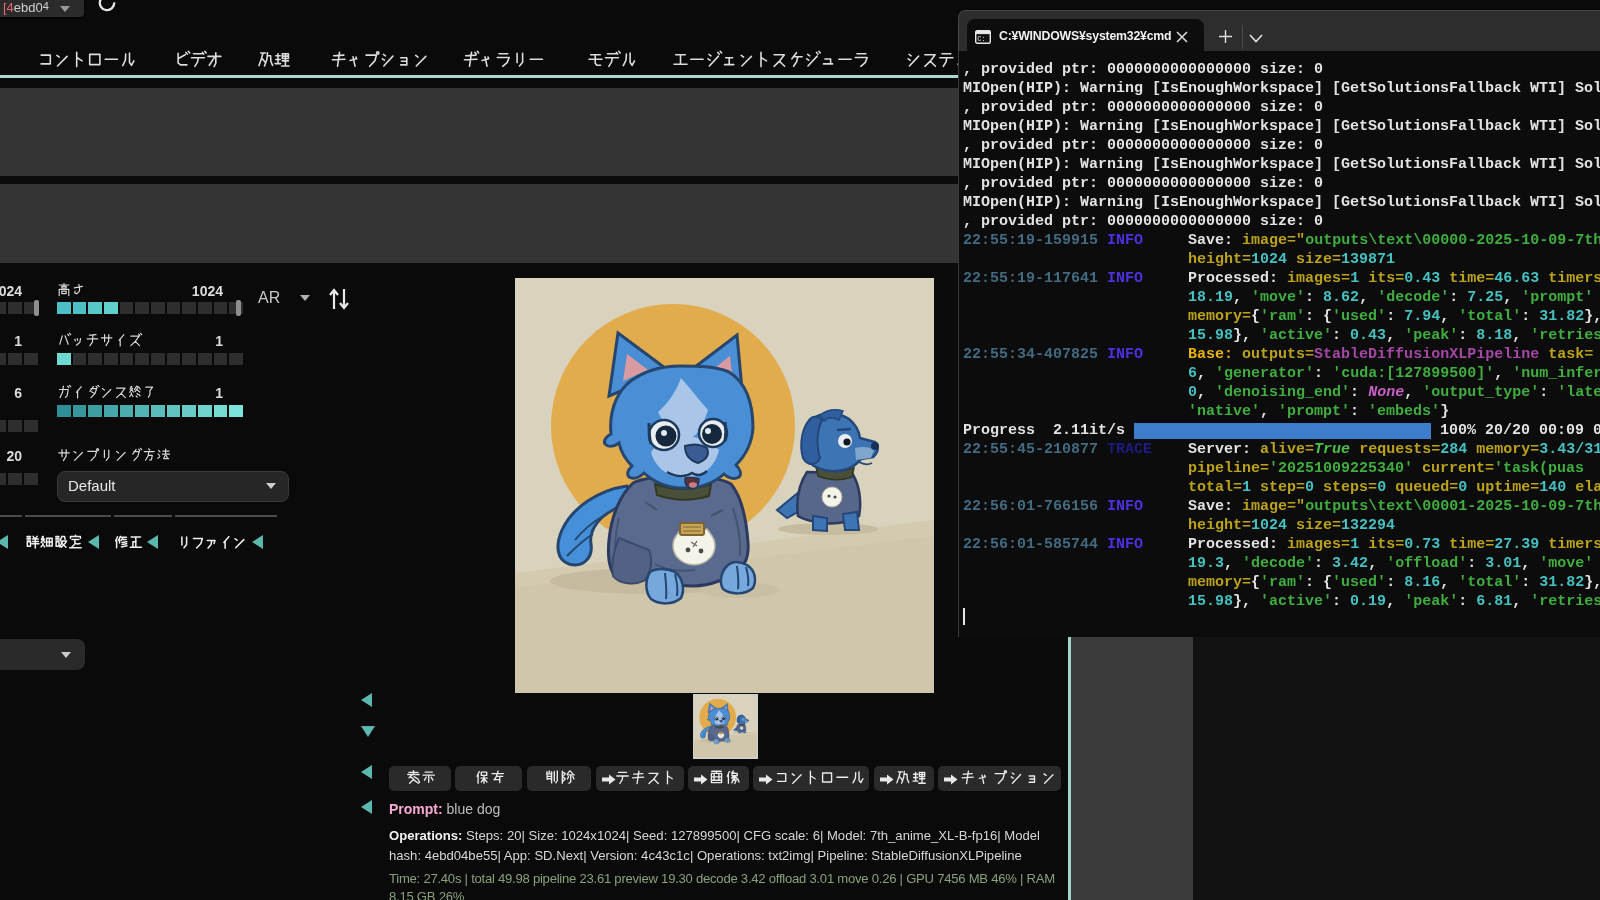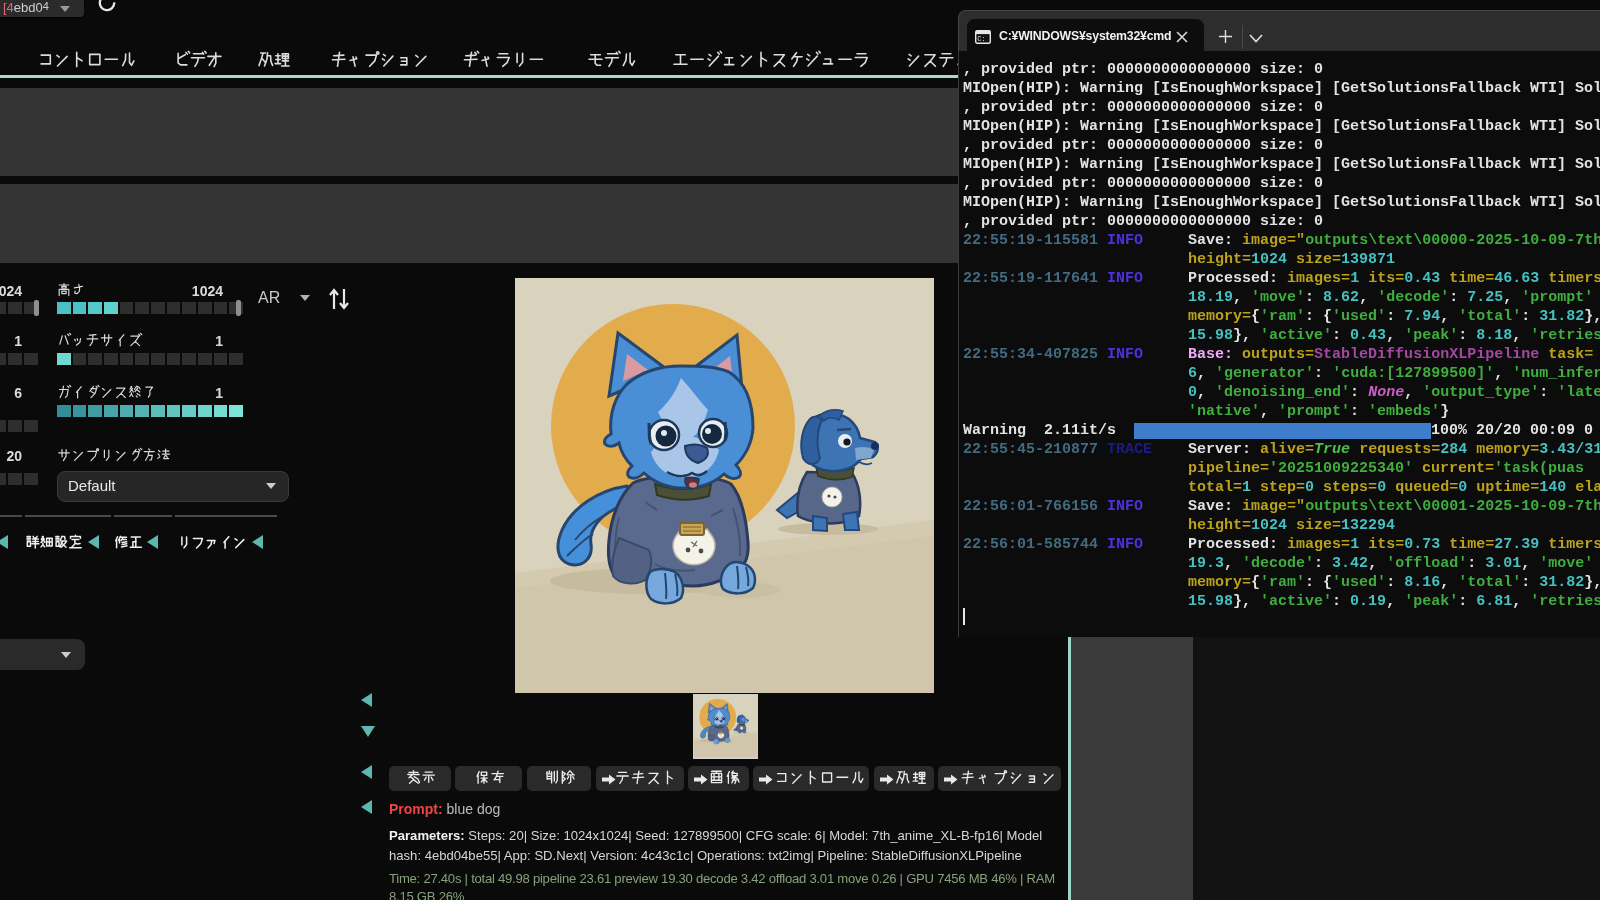--- a/index.html
+++ b/index.html
@@ -400,22 +400,22 @@
   </svg>
 <svg style="position:absolute;left:960px;top:770px;overflow:visible" width="101" height="15" viewBox="0 0 101 15">
     <path d="M3.3,4.2 L12.3,3.6 M2.1,7.8 L13.2,7.2 M8.4,1.2 L6.6,13.5" fill="none" stroke="#ececec" stroke-width="1.35" stroke-linecap="round" stroke-linejoin="round"></path>
     <path d="M19.4,8.4 L25.3,6.8 L24.6,5.3 M22.0,5.1 L23.7,13.3" fill="none" stroke="#ececec" stroke-width="1.35" stroke-linecap="round" stroke-linejoin="round"></path>
     <path d="M35.1,3.6 L44.4,3.6 L42.9,8.7 L38.4,13.5" fill="none" stroke="#ececec" stroke-width="1.35" stroke-linecap="round" stroke-linejoin="round"></path>
     <circle cx="45.4" cy="1.8" r="1.1" fill="none" stroke="#ececec" stroke-width="1.35"></circle>
     <path d="M52.2,3.0 L54.0,4.2 M51.3,6.9 L53.1,8.1 M52.5,13.2 L60.6,4.5" fill="none" stroke="#ececec" stroke-width="1.35" stroke-linecap="round" stroke-linejoin="round"></path>
     <path d="M69.1,6.0 L74.5,6.0 L74.5,12.2 L69.1,12.2 M69.8,9.0 L74.5,9.0" fill="none" stroke="#ececec" stroke-width="1.35" stroke-linecap="round" stroke-linejoin="round"></path>
     <path d="M84.0,3.9 L86.1,5.4 M84.6,13.2 L93.0,4.8" fill="none" stroke="#ececec" stroke-width="1.35" stroke-linecap="round" stroke-linejoin="round"></path>
   </svg>
-<div class="a" style="left:389px;top:801px;font-size:14px;color:#bdbdbd"><b style="color:#ef4444">Prompt:</b> blue dog</div>
-<div class="a" style="left:389px;top:826px;white-space:nowrap;font-size:13.1px;line-height:19.5px;color:#d6d6d6"><b style="color:#f2f2f2">Parameters:</b> Steps: 20| Size: 1024x1024| Seed: 127899500| CFG scale: 6| Model: 7th_anime_XL-B-fp16| Model<br>hash: 4ebd04be55| App: SD.Next| Version: 4c43c1c| Operations: txt2img| Pipeline: StableDiffusionXLPipeline</div>
+<div class="a" style="left:389px;top:801px;font-size:14px;color:#bdbdbd"><b style="color:#f9a8d4">Prompt:</b> blue dog</div>
+<div class="a" style="left:389px;top:826px;white-space:nowrap;font-size:13.1px;line-height:19.5px;color:#d6d6d6"><b style="color:#f2f2f2">Operations:</b> Steps: 20| Size: 1024x1024| Seed: 127899500| CFG scale: 6| Model: 7th_anime_XL-B-fp16| Model<br>hash: 4ebd04be55| App: SD.Next| Version: 4c43c1c| Operations: txt2img| Pipeline: StableDiffusionXLPipeline</div>
 <div class="a" style="left:389px;top:870px;white-space:nowrap;font-size:13.1px;letter-spacing:-0.25px;line-height:18px;color:#87a17b">Time: 27.40s | total 49.98 pipeline 23.61 preview 19.30 decode 3.42 offload 3.01 move 0.26 | GPU 7456 MB 46% | RAM<br>8.15 GB 26%</div>
 <div class="a" style="left:1068px;top:78px;width:2.5px;height:822px;background:#9fd4c9"></div>
 <div class="a" style="left:1071px;top:637px;width:122px;height:263px;background:#3b3b3b"></div>
 <div class="a" style="left:1193px;top:637px;width:407px;height:263px;background:#121212"></div>
 <div class="a" style="left:958px;top:10px;width:642px;height:627px;z-index:10">
 <div class="a" style="left:0;top:0;width:642px;height:41px;background:#2d2d2d;border-radius:8px 0 0 0;border-left:1px solid #454545;border-top:1px solid #454545"></div>
 <div class="a" style="left:0;top:41px;width:642px;height:586px;background:#0c0c0c;border-left:1px solid #3a3a3a"></div>
 <div class="a" style="left:9px;top:9px;width:237px;height:32px;background:#0d0d0d;border-radius:8px 8px 0 0"></div>
 <svg class="a" style="left:17px;top:20px" width="16" height="14" viewBox="0 0 16 14">
 <rect x="0.7" y="0.7" width="14.6" height="12.6" rx="1.5" fill="#111" stroke="#e8e8e8" stroke-width="1.4"></rect>
@@ -435,31 +435,31 @@
     </svg>
 <pre style="position:absolute;left:5px;top:50px;font-family:'Liberation Mono',monospace;font-size:15px;line-height:19px;font-weight:bold"><span style="color:#e2e2e2;">, provided ptr: 0000000000000000 size: 0</span>
 <span style="color:#e2e2e2;">MIOpen(HIP): Warning [IsEnoughWorkspace] [GetSolutionsFallback WTI] Sol</span>
 <span style="color:#e2e2e2;">, provided ptr: 0000000000000000 size: 0</span>
 <span style="color:#e2e2e2;">MIOpen(HIP): Warning [IsEnoughWorkspace] [GetSolutionsFallback WTI] Sol</span>
 <span style="color:#e2e2e2;">, provided ptr: 0000000000000000 size: 0</span>
 <span style="color:#e2e2e2;">MIOpen(HIP): Warning [IsEnoughWorkspace] [GetSolutionsFallback WTI] Sol</span>
 <span style="color:#e2e2e2;">, provided ptr: 0000000000000000 size: 0</span>
 <span style="color:#e2e2e2;">MIOpen(HIP): Warning [IsEnoughWorkspace] [GetSolutionsFallback WTI] Sol</span>
 <span style="color:#e2e2e2;">, provided ptr: 0000000000000000 size: 0</span>
-<span style="color:#426a80;">22:55:19-115581</span> <span style="color:#4a32dd;">INFO</span>     <span style="color:#e2e2e2;">Save: </span><span style="color:#bba21a;">image=</span><span style="color:#bba21a;">"</span><span style="color:#3fae3f;">outputs\text\00000-2025-10-09-7th</span>
+<span style="color:#426a80;">22:55:19-159915</span> <span style="color:#4a32dd;">INFO</span>     <span style="color:#e2e2e2;">Save: </span><span style="color:#bba21a;">image=</span><span style="color:#bba21a;">"</span><span style="color:#3fae3f;">outputs\text\00000-2025-10-09-7th</span>
                          <span style="color:#bba21a;">height=</span><span style="color:#46c0c0;">1024 </span><span style="color:#bba21a;">size=</span><span style="color:#46c0c0;">139871</span>
 <span style="color:#426a80;">22:55:19-117641</span> <span style="color:#4a32dd;">INFO</span>     <span style="color:#e2e2e2;">Processed: </span><span style="color:#bba21a;">images=</span><span style="color:#46c0c0;">1 </span><span style="color:#bba21a;">its=</span><span style="color:#46c0c0;">0.43 </span><span style="color:#bba21a;">time=</span><span style="color:#46c0c0;">46.63 </span><span style="color:#bba21a;">timers</span>
                          <span style="color:#46c0c0;">18.19</span><span style="color:#e2e2e2;">, </span><span style="color:#3fae3f;">'move'</span><span style="color:#e2e2e2;">: </span><span style="color:#46c0c0;">8.62</span><span style="color:#e2e2e2;">, </span><span style="color:#3fae3f;">'decode'</span><span style="color:#e2e2e2;">: </span><span style="color:#46c0c0;">7.25</span><span style="color:#e2e2e2;">, </span><span style="color:#3fae3f;">'prompt'</span>
                          <span style="color:#bba21a;">memory=</span><span style="color:#e2e2e2;">{</span><span style="color:#3fae3f;">'ram'</span><span style="color:#e2e2e2;">: {</span><span style="color:#3fae3f;">'used'</span><span style="color:#e2e2e2;">: </span><span style="color:#46c0c0;">7.94</span><span style="color:#e2e2e2;">, </span><span style="color:#3fae3f;">'total'</span><span style="color:#e2e2e2;">: </span><span style="color:#46c0c0;">31.82</span><span style="color:#e2e2e2;">},</span>
                          <span style="color:#46c0c0;">15.98</span><span style="color:#e2e2e2;">}, </span><span style="color:#3fae3f;">'active'</span><span style="color:#e2e2e2;">: </span><span style="color:#46c0c0;">0.43</span><span style="color:#e2e2e2;">, </span><span style="color:#3fae3f;">'peak'</span><span style="color:#e2e2e2;">: </span><span style="color:#46c0c0;">8.18</span><span style="color:#e2e2e2;">, </span><span style="color:#3fae3f;">'retries</span>
-<span style="color:#426a80;">22:55:34-407825</span> <span style="color:#4a32dd;">INFO</span>     <span style="color:#f0abfc;">Base: </span><span style="color:#bba21a;">outputs=</span><span style="color:#a547a5;">StableDiffusionXLPipeline </span><span style="color:#bba21a;">task=</span>
+<span style="color:#426a80;">22:55:34-407825</span> <span style="color:#4a32dd;">INFO</span>     <span style="color:#eab308;">Base: </span><span style="color:#bba21a;">outputs=</span><span style="color:#a547a5;">StableDiffusionXLPipeline </span><span style="color:#bba21a;">task=</span>
                          <span style="color:#46c0c0;">6</span><span style="color:#e2e2e2;">, </span><span style="color:#3fae3f;">'generator'</span><span style="color:#e2e2e2;">: </span><span style="color:#3fae3f;">'cuda:[127899500]'</span><span style="color:#e2e2e2;">, </span><span style="color:#3fae3f;">'num_infer</span>
                          <span style="color:#46c0c0;">0</span><span style="color:#e2e2e2;">, </span><span style="color:#3fae3f;">'denoising_end'</span><span style="color:#e2e2e2;">: </span><span style="color:#c75fc7;font-style:italic">None</span><span style="color:#e2e2e2;">, </span><span style="color:#3fae3f;">'output_type'</span><span style="color:#e2e2e2;">: </span><span style="color:#3fae3f;">'late</span>
                          <span style="color:#3fae3f;">'native'</span><span style="color:#e2e2e2;">, </span><span style="color:#3fae3f;">'prompt'</span><span style="color:#e2e2e2;">: </span><span style="color:#3fae3f;">'embeds'</span><span style="color:#e2e2e2;">}</span>
-<span style="color:#e2e2e2;">Warning  2.11it/s</span>                                   <span style="color:#e2e2e2;">100% 20/20 00:09 0</span>
+<span style="color:#e2e2e2;">Progress  2.11it/s</span>                                   <span style="color:#e2e2e2;">100% 20/20 00:09 0</span>
 <span style="color:#426a80;">22:55:45-210877</span> <span style="color:#1c1c80;">TRACE</span>    <span style="color:#e2e2e2;">Server: </span><span style="color:#bba21a;">alive=</span><span style="color:#4cc04c;font-style:italic;font-weight:bold">True </span><span style="color:#bba21a;">requests=</span><span style="color:#46c0c0;">284 </span><span style="color:#bba21a;">memory=</span><span style="color:#46c0c0;">3.43/31</span>
                          <span style="color:#bba21a;">pipeline=</span><span style="color:#3fae3f;">'20251009225340' </span><span style="color:#bba21a;">current=</span><span style="color:#3fae3f;">'task(puas</span>
                          <span style="color:#bba21a;">total=</span><span style="color:#46c0c0;">1 </span><span style="color:#bba21a;">step=</span><span style="color:#46c0c0;">0 </span><span style="color:#bba21a;">steps=</span><span style="color:#46c0c0;">0 </span><span style="color:#bba21a;">queued=</span><span style="color:#46c0c0;">0 </span><span style="color:#bba21a;">uptime=</span><span style="color:#46c0c0;">140 </span><span style="color:#bba21a;">ela</span>
 <span style="color:#426a80;">22:56:01-766156</span> <span style="color:#4a32dd;">INFO</span>     <span style="color:#e2e2e2;">Save: </span><span style="color:#bba21a;">image=</span><span style="color:#bba21a;">"</span><span style="color:#3fae3f;">outputs\text\00001-2025-10-09-7th</span>
                          <span style="color:#bba21a;">height=</span><span style="color:#46c0c0;">1024 </span><span style="color:#bba21a;">size=</span><span style="color:#46c0c0;">132294</span>
 <span style="color:#426a80;">22:56:01-585744</span> <span style="color:#4a32dd;">INFO</span>     <span style="color:#e2e2e2;">Processed: </span><span style="color:#bba21a;">images=</span><span style="color:#46c0c0;">1 </span><span style="color:#bba21a;">its=</span><span style="color:#46c0c0;">0.73 </span><span style="color:#bba21a;">time=</span><span style="color:#46c0c0;">27.39 </span><span style="color:#bba21a;">timers</span>
                          <span style="color:#46c0c0;">19.3</span><span style="color:#e2e2e2;">, </span><span style="color:#3fae3f;">'decode'</span><span style="color:#e2e2e2;">: </span><span style="color:#46c0c0;">3.42</span><span style="color:#e2e2e2;">, </span><span style="color:#3fae3f;">'offload'</span><span style="color:#e2e2e2;">: </span><span style="color:#46c0c0;">3.01</span><span style="color:#e2e2e2;">, </span><span style="color:#3fae3f;">'move'</span>
                          <span style="color:#bba21a;">memory=</span><span style="color:#e2e2e2;">{</span><span style="color:#3fae3f;">'ram'</span><span style="color:#e2e2e2;">: {</span><span style="color:#3fae3f;">'used'</span><span style="color:#e2e2e2;">: </span><span style="color:#46c0c0;">8.16</span><span style="color:#e2e2e2;">, </span><span style="color:#3fae3f;">'total'</span><span style="color:#e2e2e2;">: </span><span style="color:#46c0c0;">31.82</span><span style="color:#e2e2e2;">},</span>
                          <span style="color:#46c0c0;">15.98</span><span style="color:#e2e2e2;">}, </span><span style="color:#3fae3f;">'active'</span><span style="color:#e2e2e2;">: </span><span style="color:#46c0c0;">0.19</span><span style="color:#e2e2e2;">, </span><span style="color:#3fae3f;">'peak'</span><span style="color:#e2e2e2;">: </span><span style="color:#46c0c0;">6.81</span><span style="color:#e2e2e2;">, </span><span style="color:#3fae3f;">'retries</span></pre>
 <div class="a" style="left:176px;top:413px;width:297px;height:16px;background:#3d7dcb"></div>

